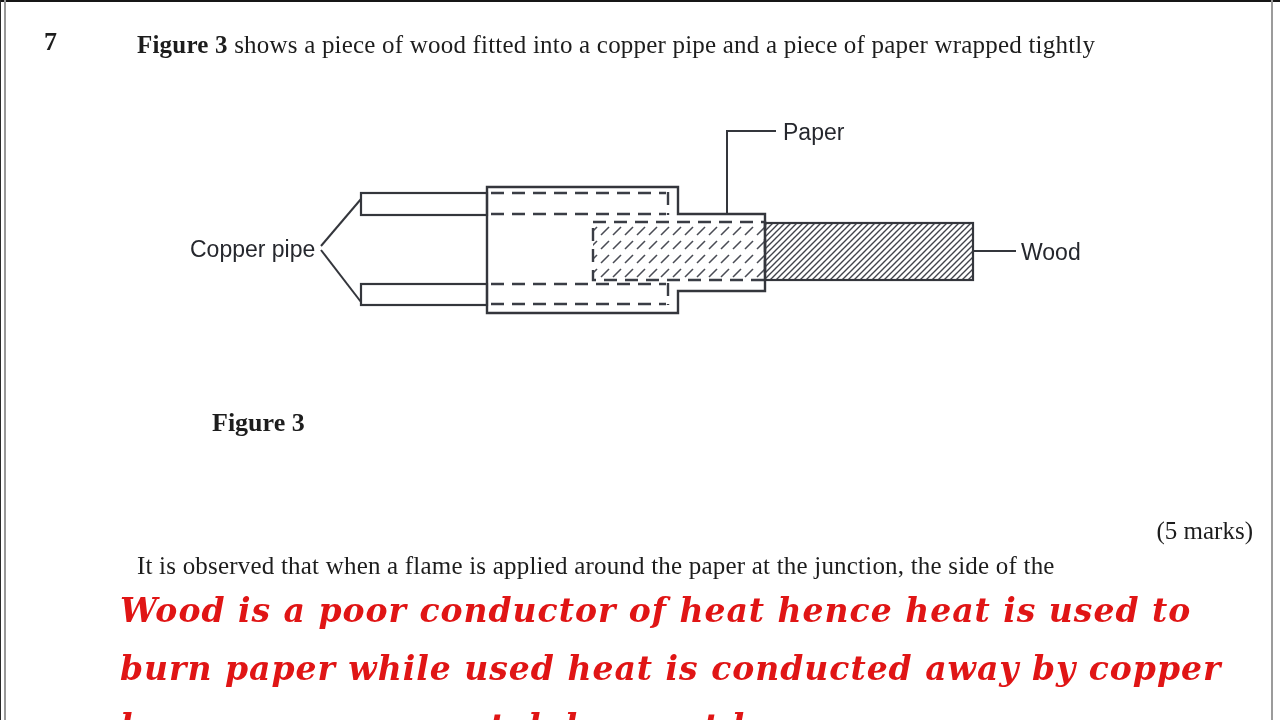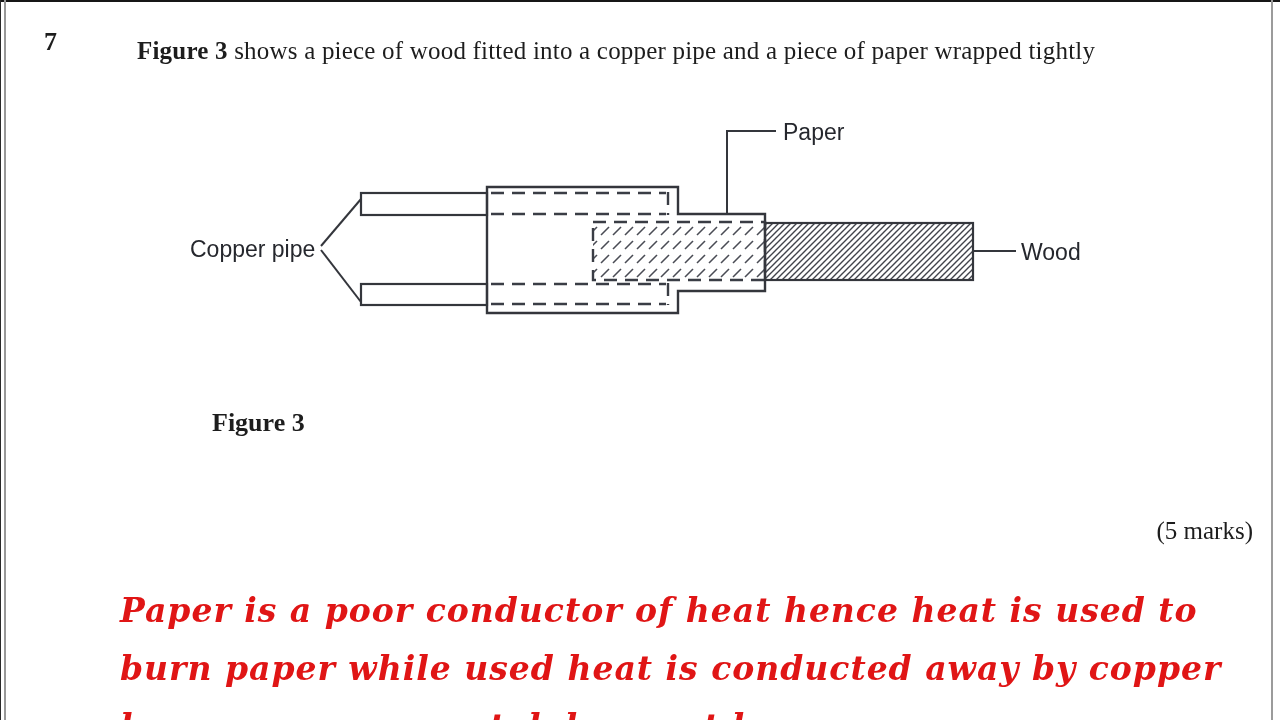--- a/index.html
+++ b/index.html
@@ -13,21 +13,21 @@
   .edge-top{position:absolute;left:0;top:0;width:1280px;height:2px;background:#161616;}
   .edge-left-black{position:absolute;left:0;top:0;width:1px;height:720px;background:#2a2a2a;}
   .edge-left-gray{position:absolute;left:4px;top:0;width:2px;height:720px;background:#989898;}
   .edge-right-gray{position:absolute;left:1271px;top:0;width:2px;height:720px;background:#9b9b9b;}
 
   .qnum{
     position:absolute;left:44px;top:27px;
     font-size:26px;font-weight:bold;
   }
   .intro{
-    position:absolute;left:137px;top:33px;width:1110px;
+    position:absolute;left:137px;top:27px;width:1110px;
     font-size:25px;line-height:35px;letter-spacing:0.2px;
   }
   .figure-caption{
     position:absolute;left:212px;top:408px;
     font-size:26px;font-weight:bold;
   }
   .observation{
     position:absolute;left:137px;top:478px;width:1060px;
     font-size:25px;line-height:35px;letter-spacing:0.2px;
     white-space:pre-wrap;
@@ -99,20 +99,21 @@
   </g>
 
   <text x="783" y="140">Paper</text>
   <text x="190" y="257">Copper pipe</text>
   <text x="1021" y="260">Wood</text>
 </svg>
 
 <div class="figure-caption">Figure 3</div>
 
 <div class="observation">
+  <div>It is observed that when a flame is applied around the paper at the junction, the side of the</div>
 </div>
 <div class="marks">(5 marks)</div>
 
 <div class="answer" style="color: rgb(224, 21, 21);">
-  <div>Paper is a poor conductor of heat hence heat is used to</div>
+  <div>Wood is a poor conductor of heat hence heat is used to</div>
   <div>burn paper while used heat is conducted away by copper</div>
   <div>hence paper on metal does not burn</div>
 </div>
 
 </body></html>

